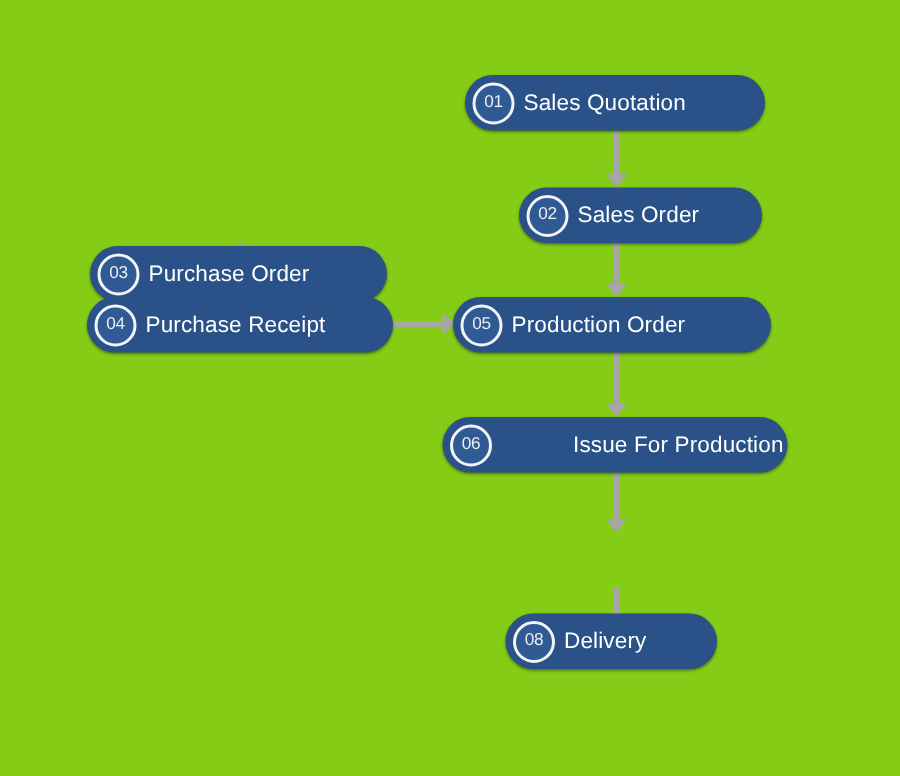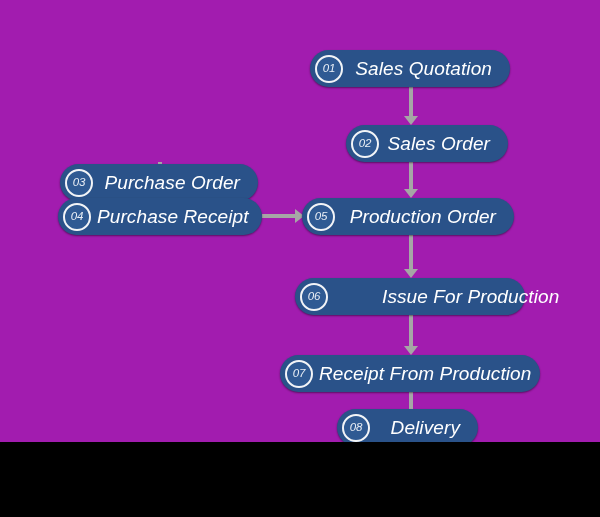--- a/index.html
+++ b/index.html
@@ -4,25 +4,24 @@
 <title>Process Flow</title>
 <style>
   html, body {
     margin: 0;
     padding: 0;
     background: #000000;
   }
   #canvas {
     position: relative;
     width: 600px;
-    height: 442px;
-    background: #a21caf;
+    height: 517px;
+    background: #84cc16;
     overflow: hidden;
     font-family: "Liberation Sans", sans-serif;
-    font-style: italic;
   }
 
   
   .node {
     position: absolute;
     display: flex;
     align-items: center;
     height: 37px;
     border-radius: 19px;
     background: #2a5289;
@@ -42,23 +41,23 @@
     display: flex;
     align-items: center;
     justify-content: center;
     font-size: 11.5px;
     line-height: 1;
     color: #e9eef5;
     letter-spacing: -0.2px;
   }
   .node .label {
     flex: 1 1 auto;
-    text-align: right;
+    text-align: left;
     color: #ffffff;
-    font-size: 19px;
+    font-size: 15px;
     line-height: 1;
     white-space: nowrap;
     padding-left: 6px;
     letter-spacing: 0.1px;
   }
 
   
   .arrow-v {
     position: absolute;
     width: 16px;
@@ -164,23 +163,19 @@
   <div class="node" style="left:302px; top:198px; width:212px;">
     <span class="badge">05</span>
     <span class="label">Production Order</span>
   </div>
 
   <div class="node" style="left:295px; top:278px; width:230px;gap:48px;">
     <span class="badge">06</span>
     <span class="label">Issue For Production</span>
   </div>
 
-  <div class="node" style="left:280px; top:355px; width:260px;">
-    <span class="badge">07</span>
-    <span class="label">Receipt From Production</span>
-  </div>
 
   <div class="node" style="left:337px; top:409px; width:141px;">
     <span class="badge">08</span>
     <span class="label">Delivery</span>
   </div>
 
 </div>
 
 </body></html>

